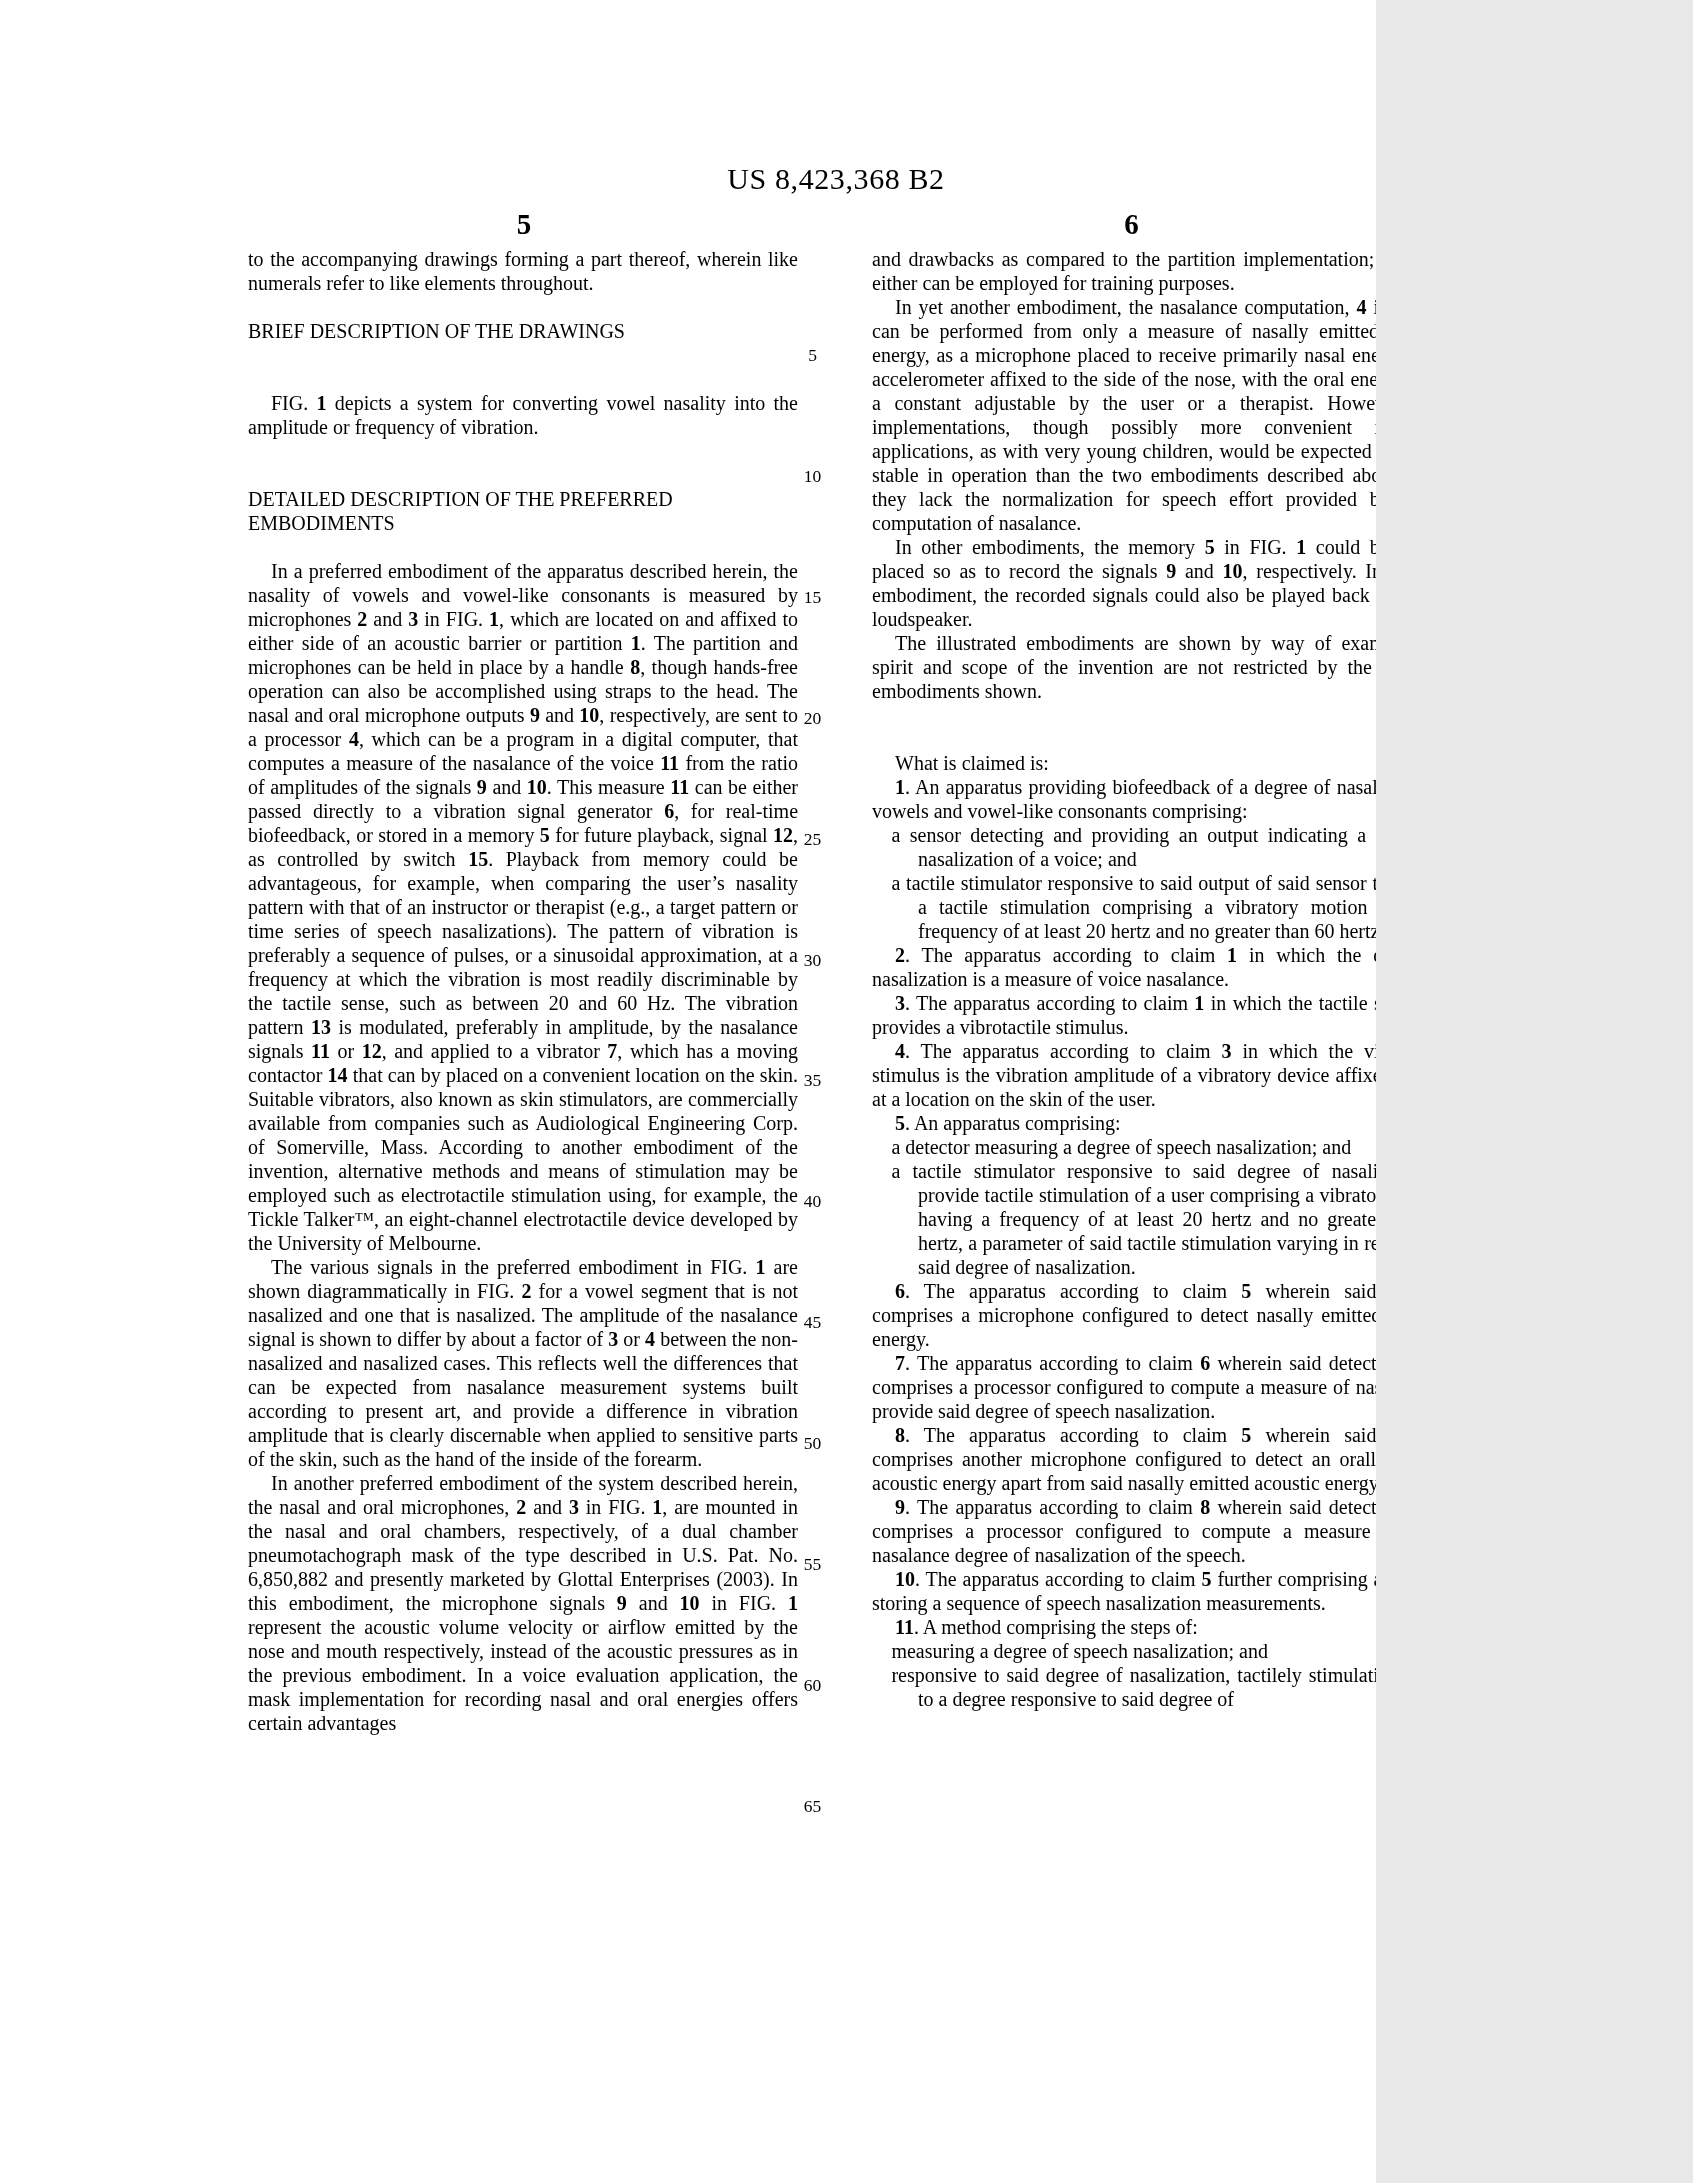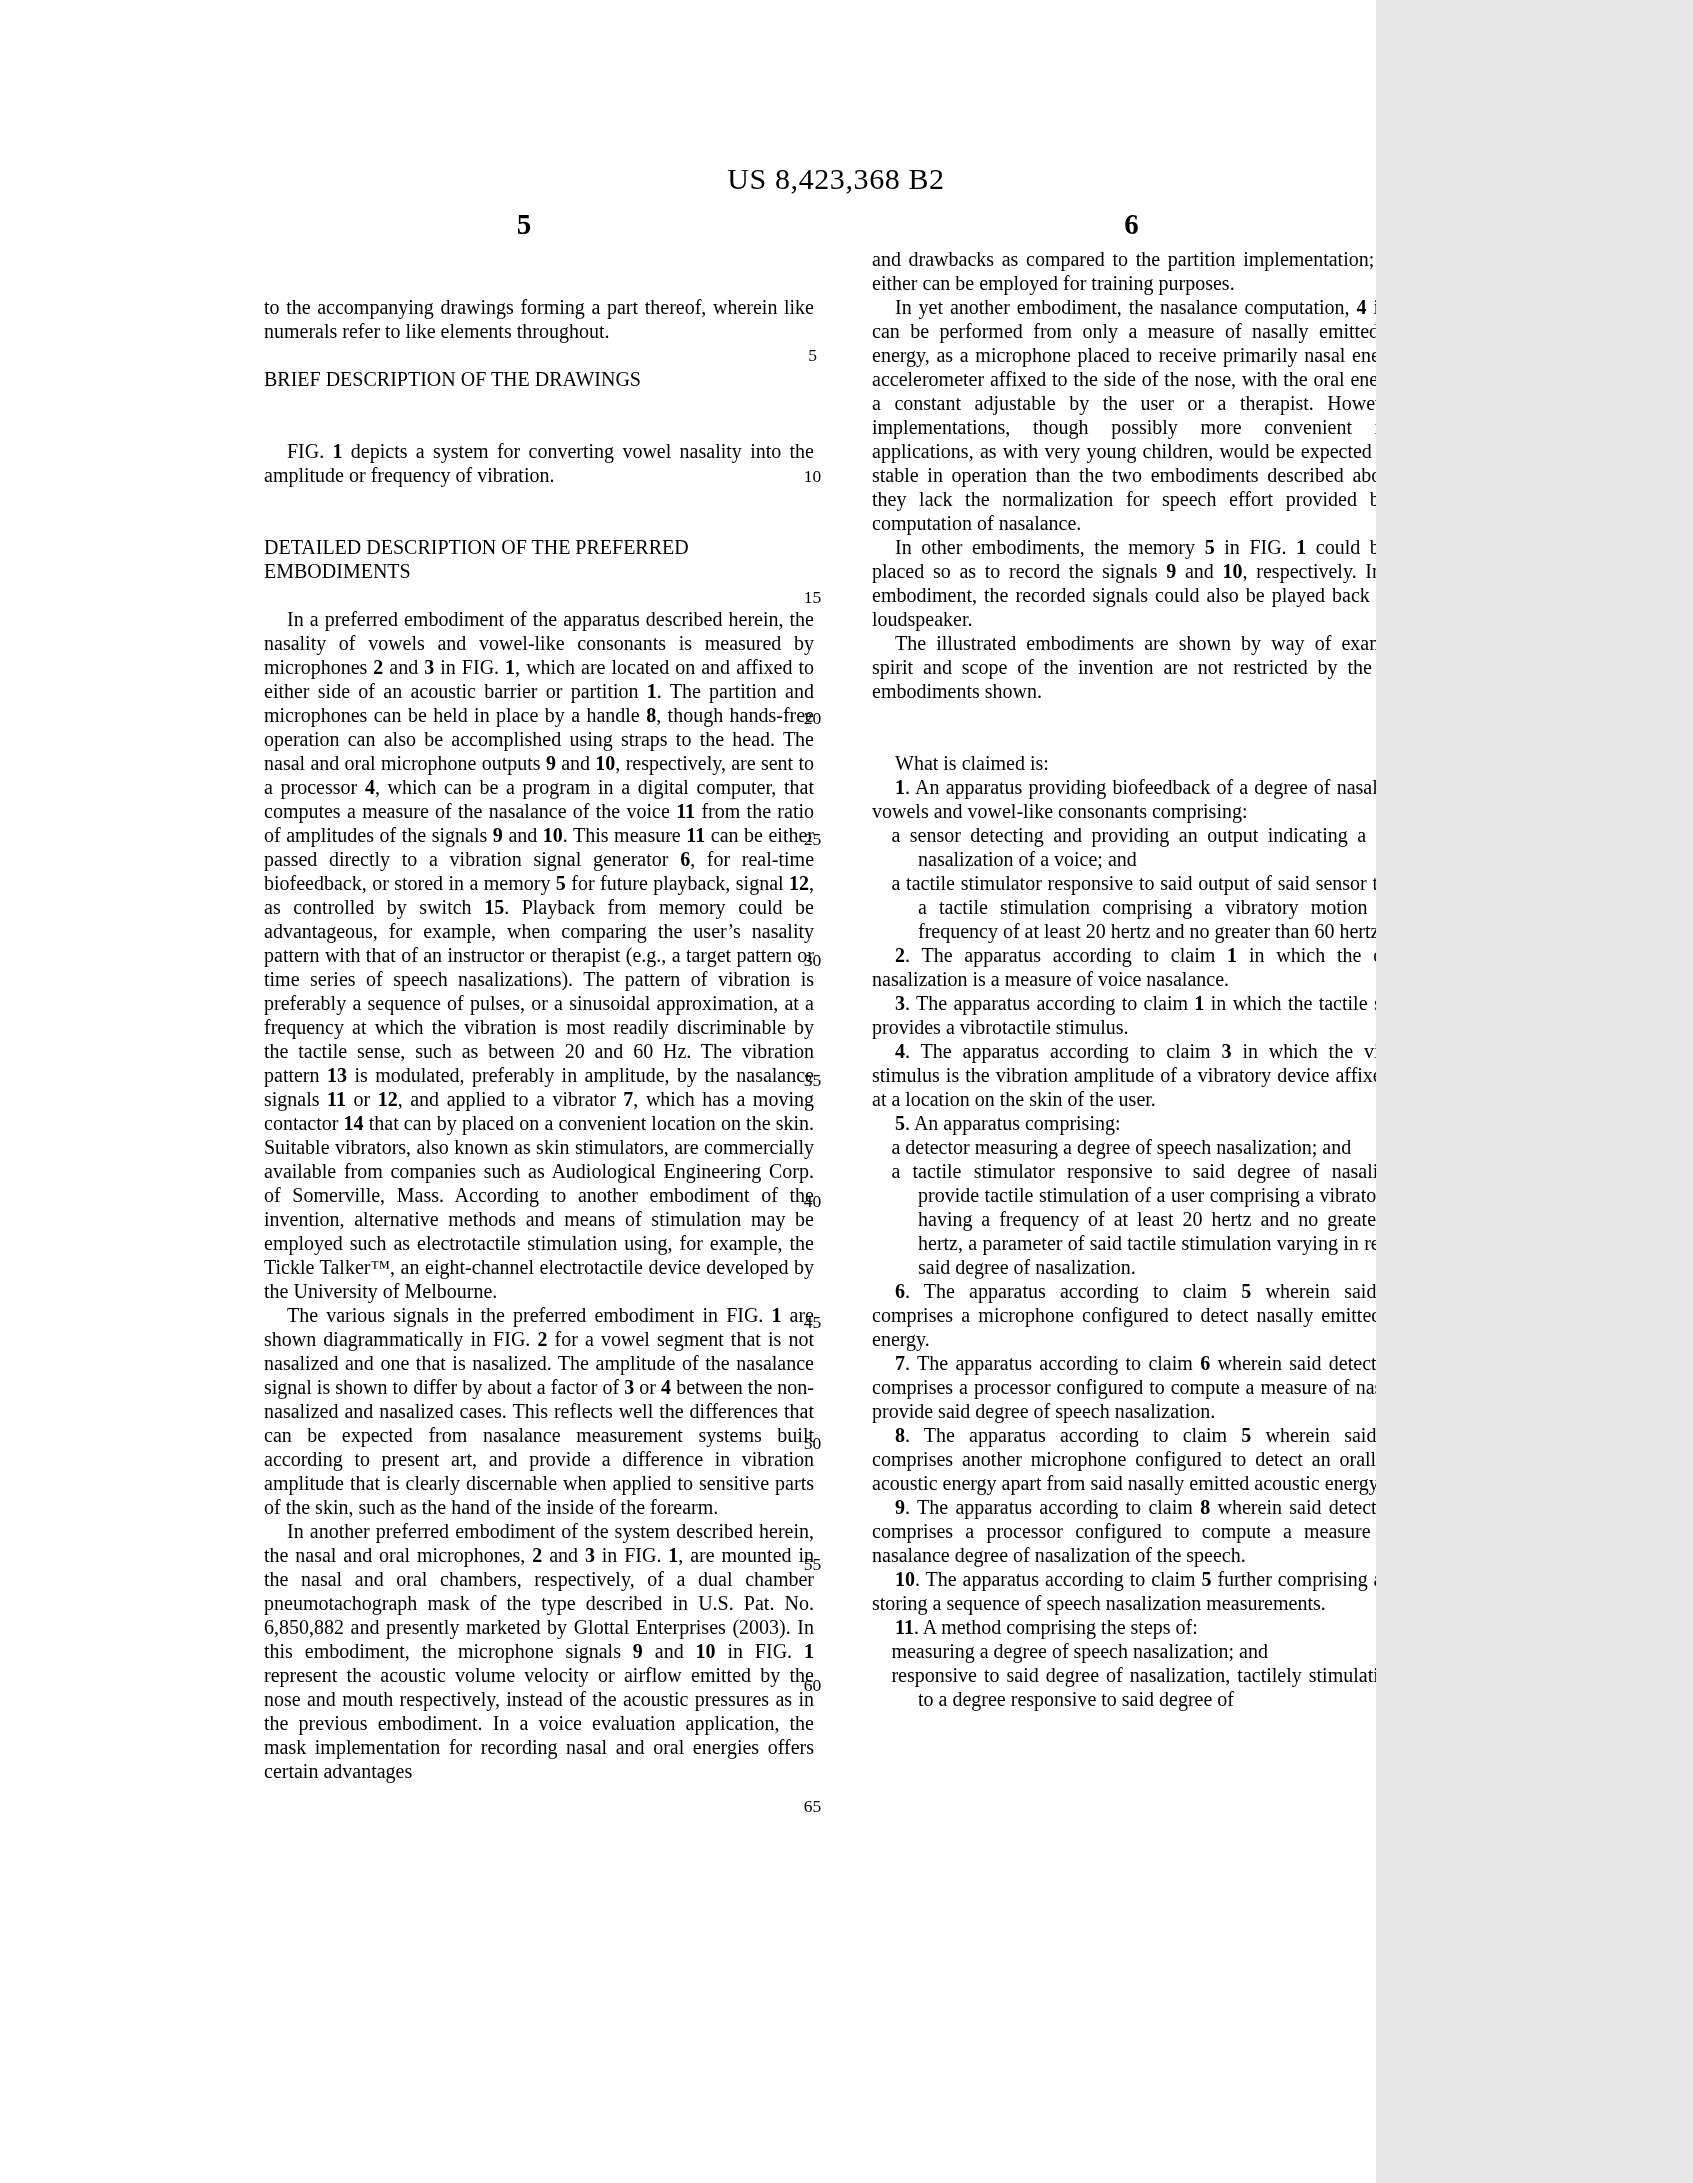--- a/index.html
+++ b/index.html
@@ -31,21 +31,21 @@
   }
   #col-number-left  { left: 249px;  width: 550px; }
   #col-number-right { left: 840px; width: 583px; }
   .column {
     position: absolute;
     top: 247px;
     font-size: 20px;
     line-height: 24px;
     text-align: justify;
   }
-  #left-column  { left: 264px;  width: 550px; margin-top: 48px; }
+  #left-column  { left: 248px;  width: 550px; }
   #right-column { left: 840px; width: 583px; margin-left: 32px; }
   .blk { margin: 0; }
   .flush   { text-indent: 0; }
   .indent  { text-indent: 23px; }
   .claim   { text-indent: 23px; }
   .item    { padding-left: 46px; text-indent: -26.6px; }
   .heading { text-align: left; text-indent: 0; }
   .gutter-num {
     position: absolute;
     left: 795px;

